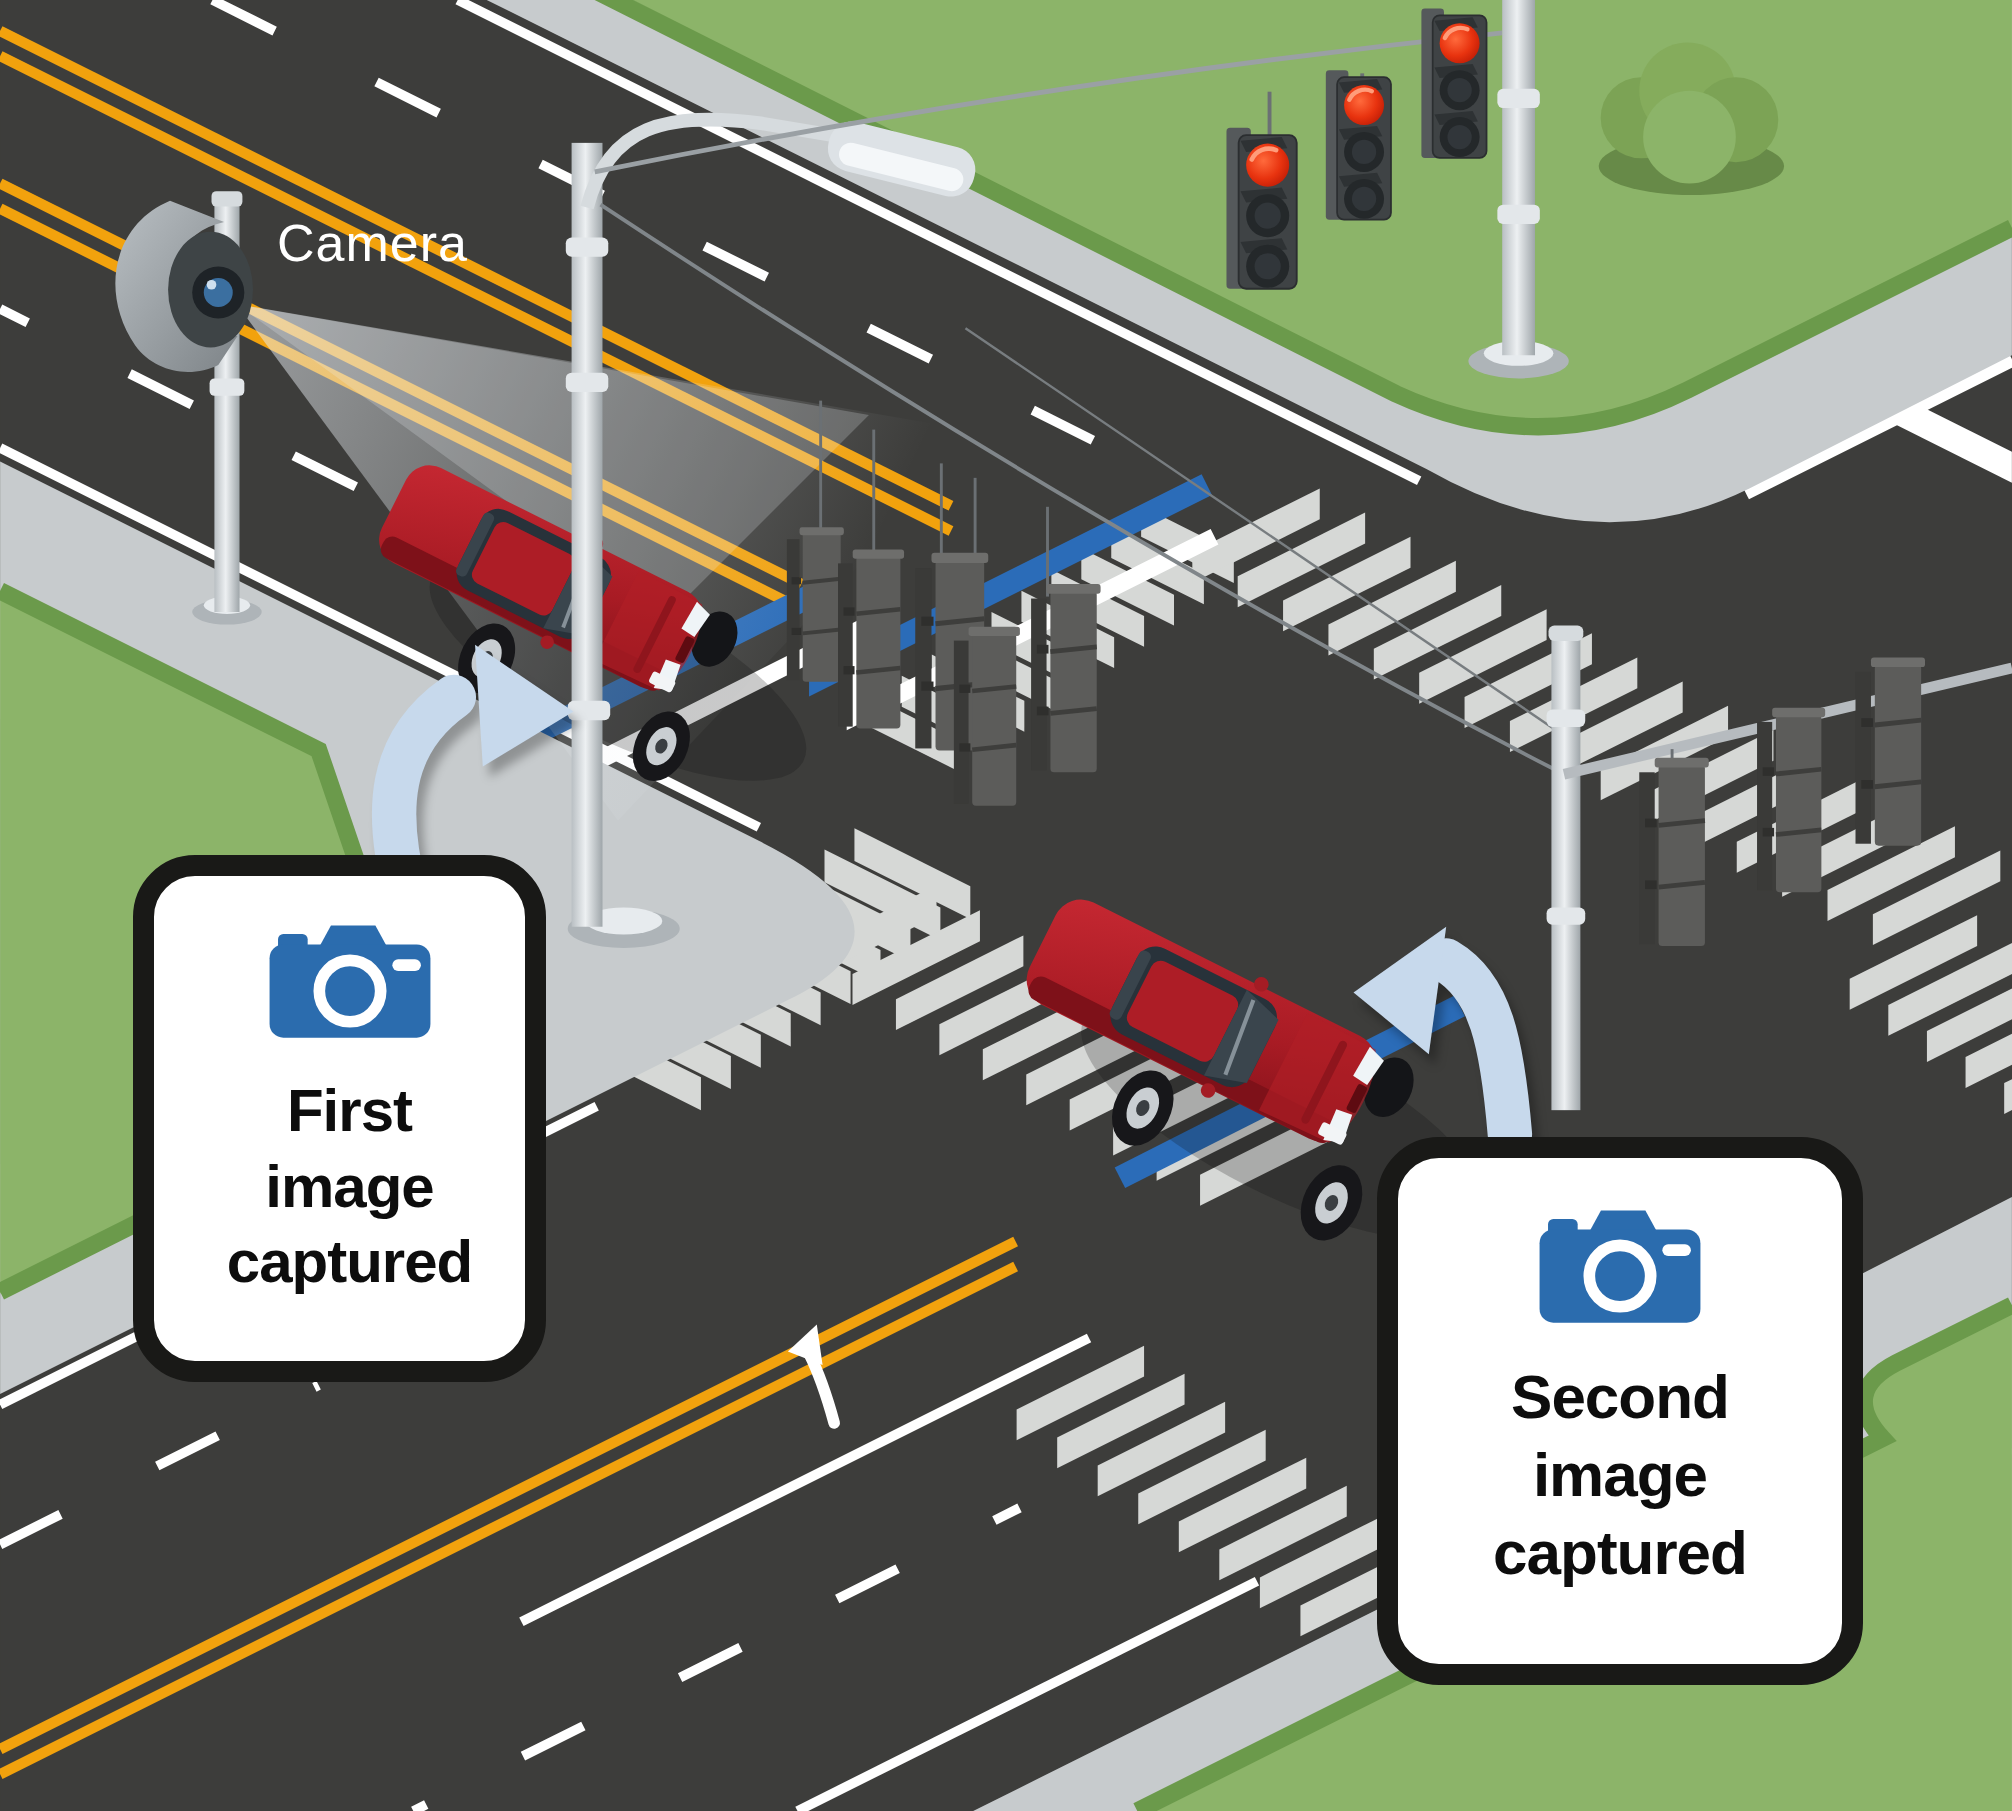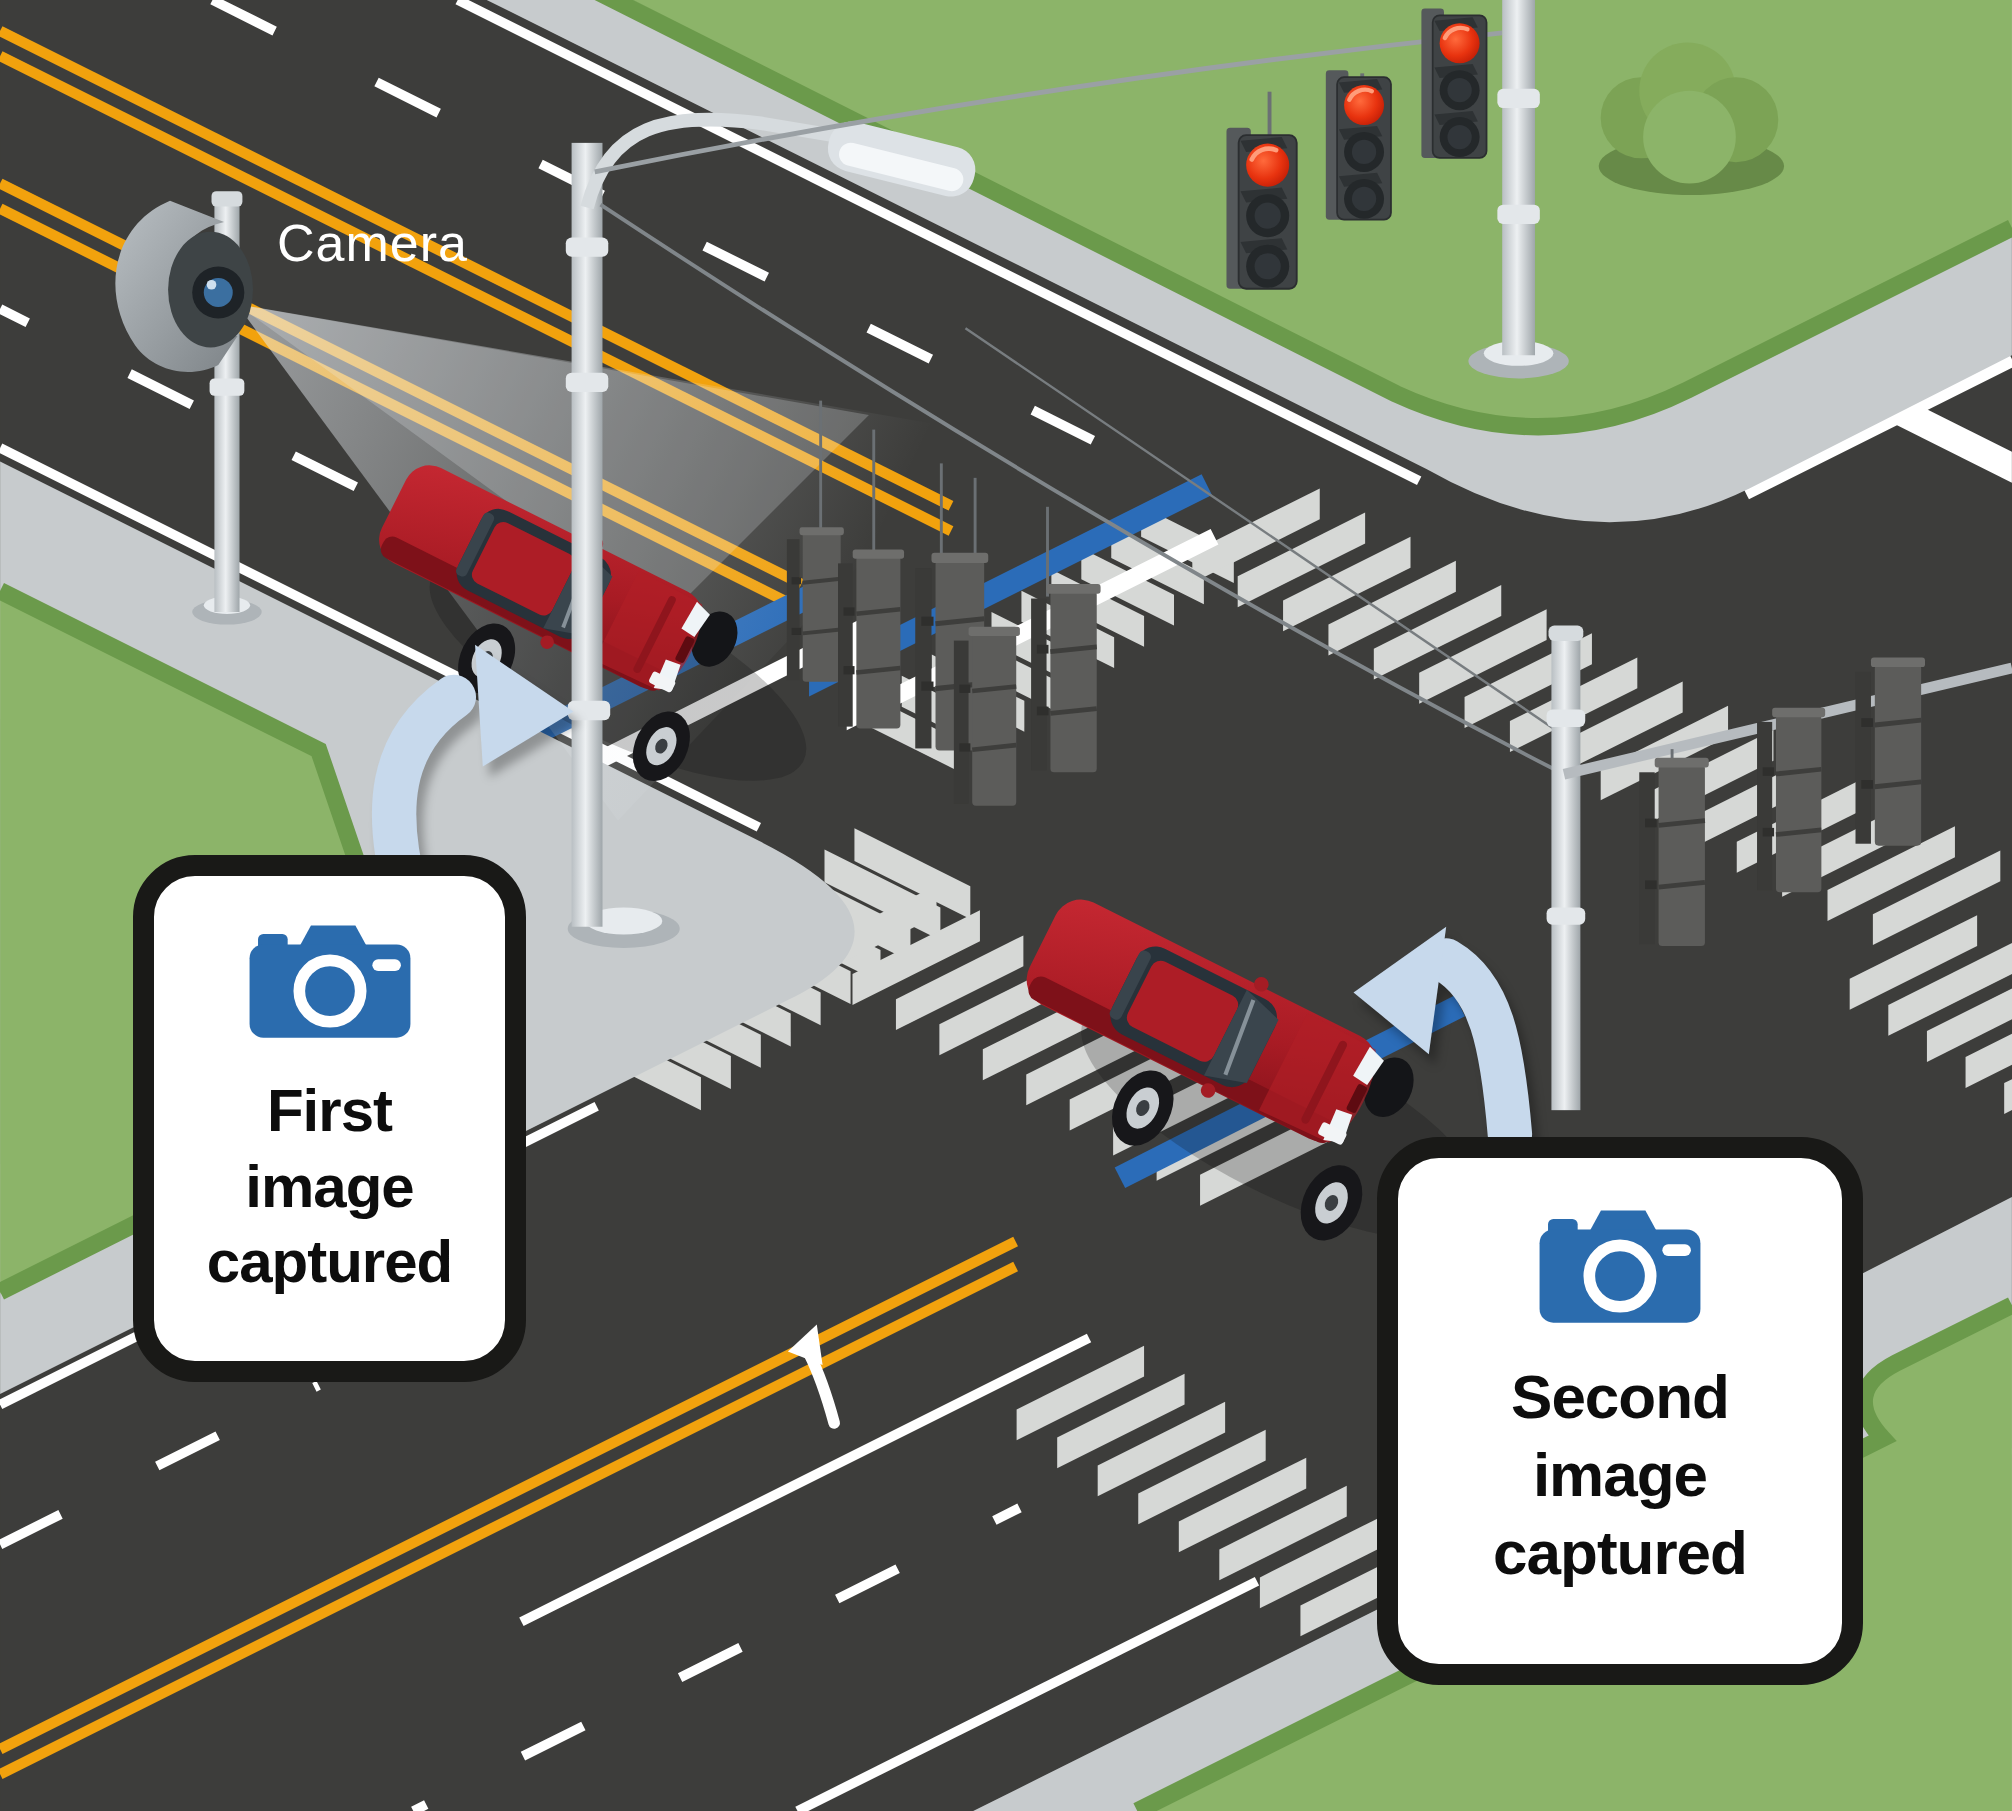--- a/index.html
+++ b/index.html
@@ -3,21 +3,21 @@
 <meta charset="utf-8">
 <style>
   html,body{margin:0;padding:0;background:#222;}
   .stage{position:relative;width:2012px;height:1811px;overflow:hidden;
          font-family:"Liberation Sans","DejaVu Sans",sans-serif;background:#3D3D3B;}
   .stage svg.scene{position:absolute;left:0;top:0;}
   .callout{position:absolute;background:#fff;border:21px solid #191917;border-radius:62px;
            display:flex;flex-direction:column;align-items:center;box-sizing:content-box;}
   .callout .txt{font-weight:700;color:#0d0d0d;text-align:center;line-height:1.26;letter-spacing:-1px;}
   .callout .line{white-space:nowrap;}
-  #callout-1{left:133px;top:855px;width:351px;height:444px;padding-top:41px;}
+  #callout-1{left:133px;top:855px;width:351px;height:444px;padding-top:41px;padding-left:20px;}
   #callout-1 .txt{font-size:60px;margin-top:29px;}
   #callout-2{left:1377px;top:1106px;width:444px;height:462px;padding-top:44px;margin-top:31px;}
   #callout-2 .txt{font-size:62px;margin-top:29px;}
   .camicon{display:block;}
   .camera-label{position:absolute;left:277px;top:205px;color:#ffffff;font-size:52px;
                 font-weight:400;letter-spacing:1px;margin-top:8px;}
   .arrowfx{filter:drop-shadow(7px 11px 5px rgba(0,0,0,0.28));}
 </style>
 </head>
 <body>

